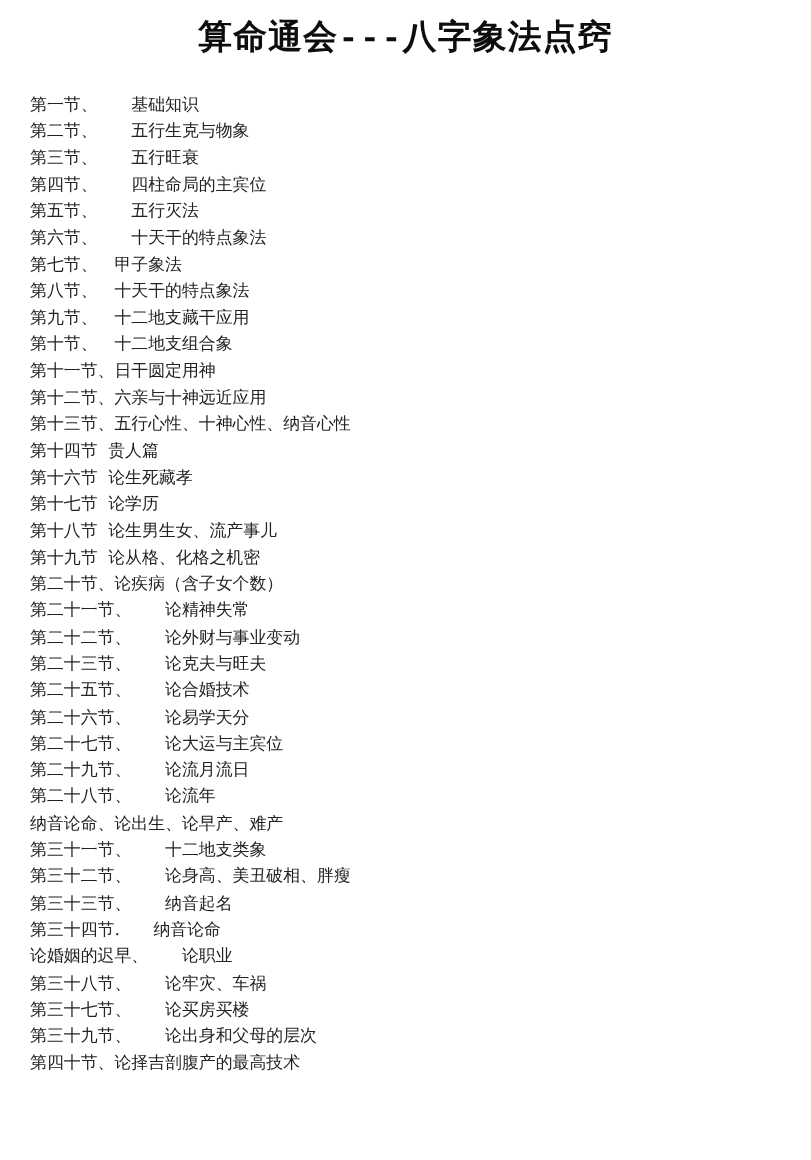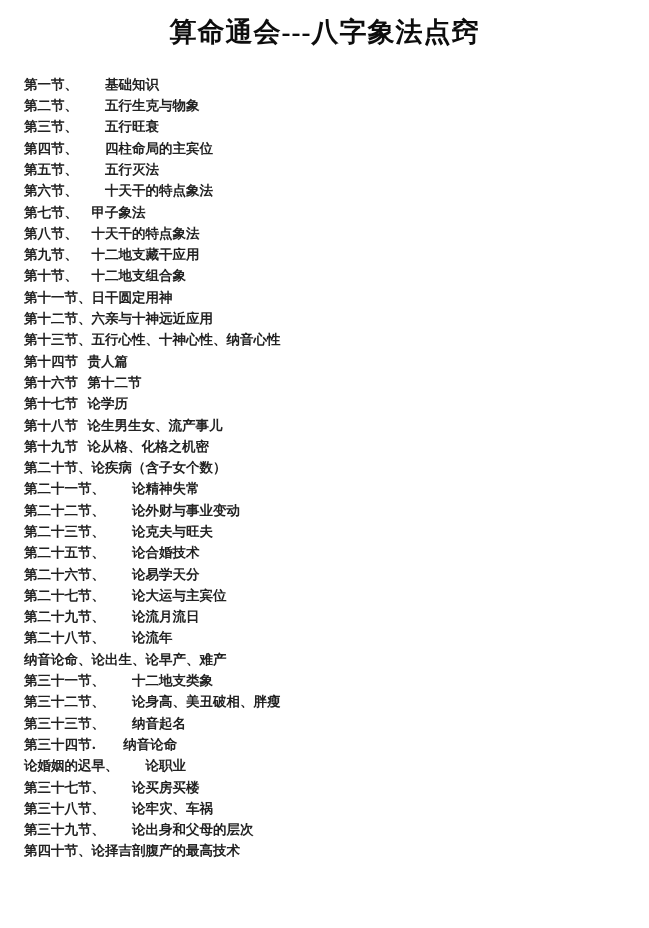--- a/index.html
+++ b/index.html
@@ -24,27 +24,26 @@
   }
   .doc-title {
     text-align: center;
     font-size: 27px;
     font-weight: bold;
     letter-spacing: 1px;
     margin: 16px 0 16px 0;
     padding: 0 36px;
     line-height: 1.25;
     color: #0d0d0d;
-    font-family: Liberation Serif, serif;
+    font-family: Liberation Mono, monospace;
   }
   .toc {
     margin: 24px 0 0 0;
     padding: 0 0 0 24px;
     list-style: none;
-    font-weight: bold;
   }
   .toc-item {
     font-size: 13.5px;
     line-height: 21.3px;
     color: #222222;
     white-space: pre;
     font-family: "DejaVu Serif", "Liberation Serif", serif;
   }
 </style>
 </head>
@@ -60,37 +59,37 @@
     <li class="toc-item">第五节、　　五行灭法</li>
     <li class="toc-item">第六节、　　十天干的特点象法</li>
     <li class="toc-item">第七节、　甲子象法</li>
     <li class="toc-item">第八节、　十天干的特点象法</li>
     <li class="toc-item">第九节、　十二地支藏干应用</li>
     <li class="toc-item">第十节、　十二地支组合象</li>
     <li class="toc-item">第十一节、日干圆定用神</li>
     <li class="toc-item">第十二节、六亲与十神远近应用</li>
     <li class="toc-item">第十三节、五行心性、十神心性、纳音心性</li>
     <li class="toc-item">第十四节  贵人篇</li>
-    <li class="toc-item">第十六节  第十二节</li>
+    <li class="toc-item">第十六节  论生死藏孝</li>
     <li class="toc-item">第十七节  论学历</li>
     <li class="toc-item">第十八节  论生男生女、流产事儿</li>
     <li class="toc-item">第十九节  论从格、化格之机密</li>
     <li class="toc-item">第二十节、论疾病（含子女个数）</li>
     <li class="toc-item">第二十一节、　　论精神失常</li>
     <li class="toc-item">第二十二节、　　论外财与事业变动</li>
     <li class="toc-item">第二十三节、　　论克夫与旺夫</li>
     <li class="toc-item">第二十五节、　　论合婚技术</li>
     <li class="toc-item">第二十六节、　　论易学天分</li>
     <li class="toc-item">第二十七节、　　论大运与主宾位</li>
     <li class="toc-item">第二十九节、　　论流月流日</li>
     <li class="toc-item">第二十八节、　　论流年</li>
     <li class="toc-item">纳音论命、论出生、论早产、难产</li>
     <li class="toc-item">第三十一节、　　十二地支类象</li>
     <li class="toc-item">第三十二节、　　论身高、美丑破相、胖瘦</li>
     <li class="toc-item">第三十三节、　　纳音起名</li>
     <li class="toc-item">第三十四节.　　纳音论命</li>
     <li class="toc-item">论婚姻的迟早、　　论职业</li>
+    <li class="toc-item">第三十八节、　　论牢灾、车祸</li>
     <li class="toc-item">第三十七节、　　论买房买楼</li>
-    <li class="toc-item">第三十八节、　　论牢灾、车祸</li>
     <li class="toc-item">第三十九节、　　论出身和父母的层次</li>
     <li class="toc-item">第四十节、论择吉剖腹产的最高技术</li>
   </ul>
 </div>
 
 </body></html>

